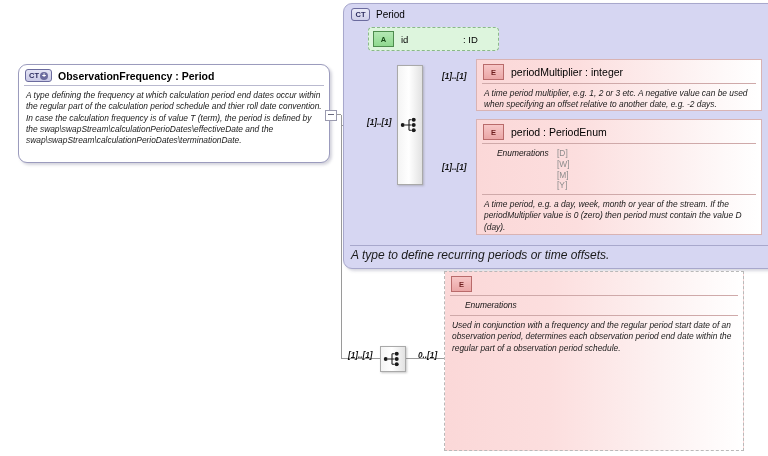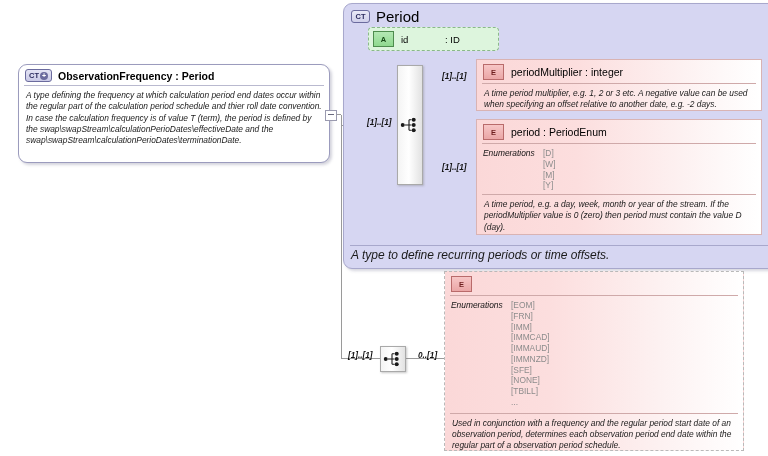--- a/index.html
+++ b/index.html
@@ -54,21 +54,21 @@
     background:#d6d6f2;
     border:1px solid #a8a8cc;
     border-radius:9px;
     box-shadow:2px 2px 3px rgba(120,120,150,.30);
   }
   #period-ct .hdr{padding:4px 0 0 7px;}
   #period-ct .ct-badge{
     width:19px;height:13px;border:1px solid #6b6b9e;border-radius:3px;
     background:linear-gradient(#e9e9f7,#cfcfea);color:#2b2b5e;font-size:7.5px;
   }
-  #period-ct .title{font-size:15px;}
+  #period-ct .title{font-size:10px;}
   #period-foot-rule{
     position:absolute;left:338px;top:245px;width:423px;height:1px;background:#a8a8cc;
   }
   #period-foot{
     position:absolute;left:339px;top:248px;width:420px;
     font-style:italic;font-size:12px;color:#1a1a1a;
   }
 
   
   #attr-id{
@@ -79,21 +79,21 @@
   }
   #attr-id .inner{display:flex;align-items:center;height:100%;padding-left:4px;}
   .a-badge{
     position:relative;width:19px;height:14px;margin-right:7px;
     background:linear-gradient(#b4e8b4,#8fd98f);
     border:1px solid #4e8c4e;
     display:flex;align-items:center;justify-content:center;
     font-size:7.5px;font-weight:bold;color:#174a17;
   }
   #attr-id .nm{font-size:9.5px;color:#000;width:44px;}
-  #attr-id .ty{font-size:9.5px;color:#000;}
+  #attr-id .ty{font-size:9.5px;color:#000;margin-left:18px;}
 
   
   #seq-big{
     left:385px;top:65px;width:26px;height:120px;
     background:linear-gradient(to right,#f4f4f4 0%,#ffffff 45%,#e2e2e2 100%);
     border:1px solid #a9a9a9;
     box-shadow:1px 1px 2px rgba(130,130,130,.45);
   }
   #seq-small{
     left:368px;top:346px;width:26px;height:26px;
@@ -113,21 +113,21 @@
   .e-badge{
     width:19px;height:14px;margin-right:7px;
     background:linear-gradient(#f7c6c6,#eaa6a6);
     border:1px solid #b96b6b;
     display:flex;align-items:center;justify-content:center;
     font-size:7.5px;font-weight:bold;color:#6e1f1f;
   }
   .elem .etitle{font-size:10.5px;color:#000;white-space:nowrap;}
   .elem .erule{height:1px;background:#cfa9a9;margin:0 5px;}
   .elem .edesc{padding:4px 1px 3px 7px;font-style:italic;font-size:8.4px;line-height:1.34;color:#1a1a1a;}
-  .enums{display:flex;padding:4px 0 3px 6px;font-size:8.4px;}
+  .enums{display:flex;padding:4px 0 3px 20px;font-size:8.4px;}
   .enums .elbl{font-style:italic;color:#111;width:60px;flex:none;}
   .enums .elist{color:#8c8c8c;line-height:1.28;}
 
   #e-periodmult{left:464px;top:59px;width:286px;height:52px;}
   #e-period{left:464px;top:119px;width:286px;height:116px;}
   #e-periodconv{left:432px;top:271px;width:300px;height:180px;}
 
   
   .card{
     position:absolute;font-style:italic;font-weight:bold;font-size:8.2px;color:#111;
@@ -250,32 +250,20 @@
     <div class="edesc">A time period, e.g. a day, week, month or year of the stream. If the periodMultiplier value is 0 (zero) then period must contain the value D (day).</div>
   </div>
 
   <div class="box elem dashed" id="e-periodconv">
     <div class="ehdr">
       <span class="e-badge">E</span>
     </div>
     <div class="erule"></div>
     <div class="enums">
       <span class="elbl">Enumerations</span>
-      <span class="elist">
-          <div>[EOM]</div>
-          <div>[FRN]</div>
-          <div>[IMM]</div>
-          <div>[IMMCAD]</div>
-          <div>[IMMAUD]</div>
-          <div>[IMMNZD]</div>
-          <div>[SFE]</div>
-          <div>[NONE]</div>
-          <div>[TBILL]</div>
-          <div>...</div>
-        </span>
     </div>
     <div class="erule" style="margin-top:2px"></div>
     <div class="edesc">Used in conjunction with a frequency and the regular period start date of an observation period, determines each observation period end date within the regular part of a observation period schedule.</div>
   </div>
 
   <span class="card" style="left:355px;top:118px;">[1]..[1]</span>
   <span class="card" style="left:430px;top:72px;">[1]..[1]</span>
   <span class="card" style="left:430px;top:163px;">[1]..[1]</span>
   <span class="card" style="left:336px;top:351px;">[1]..[1]</span>
   <span class="card" style="left:406px;top:351px;">0..[1]</span>

